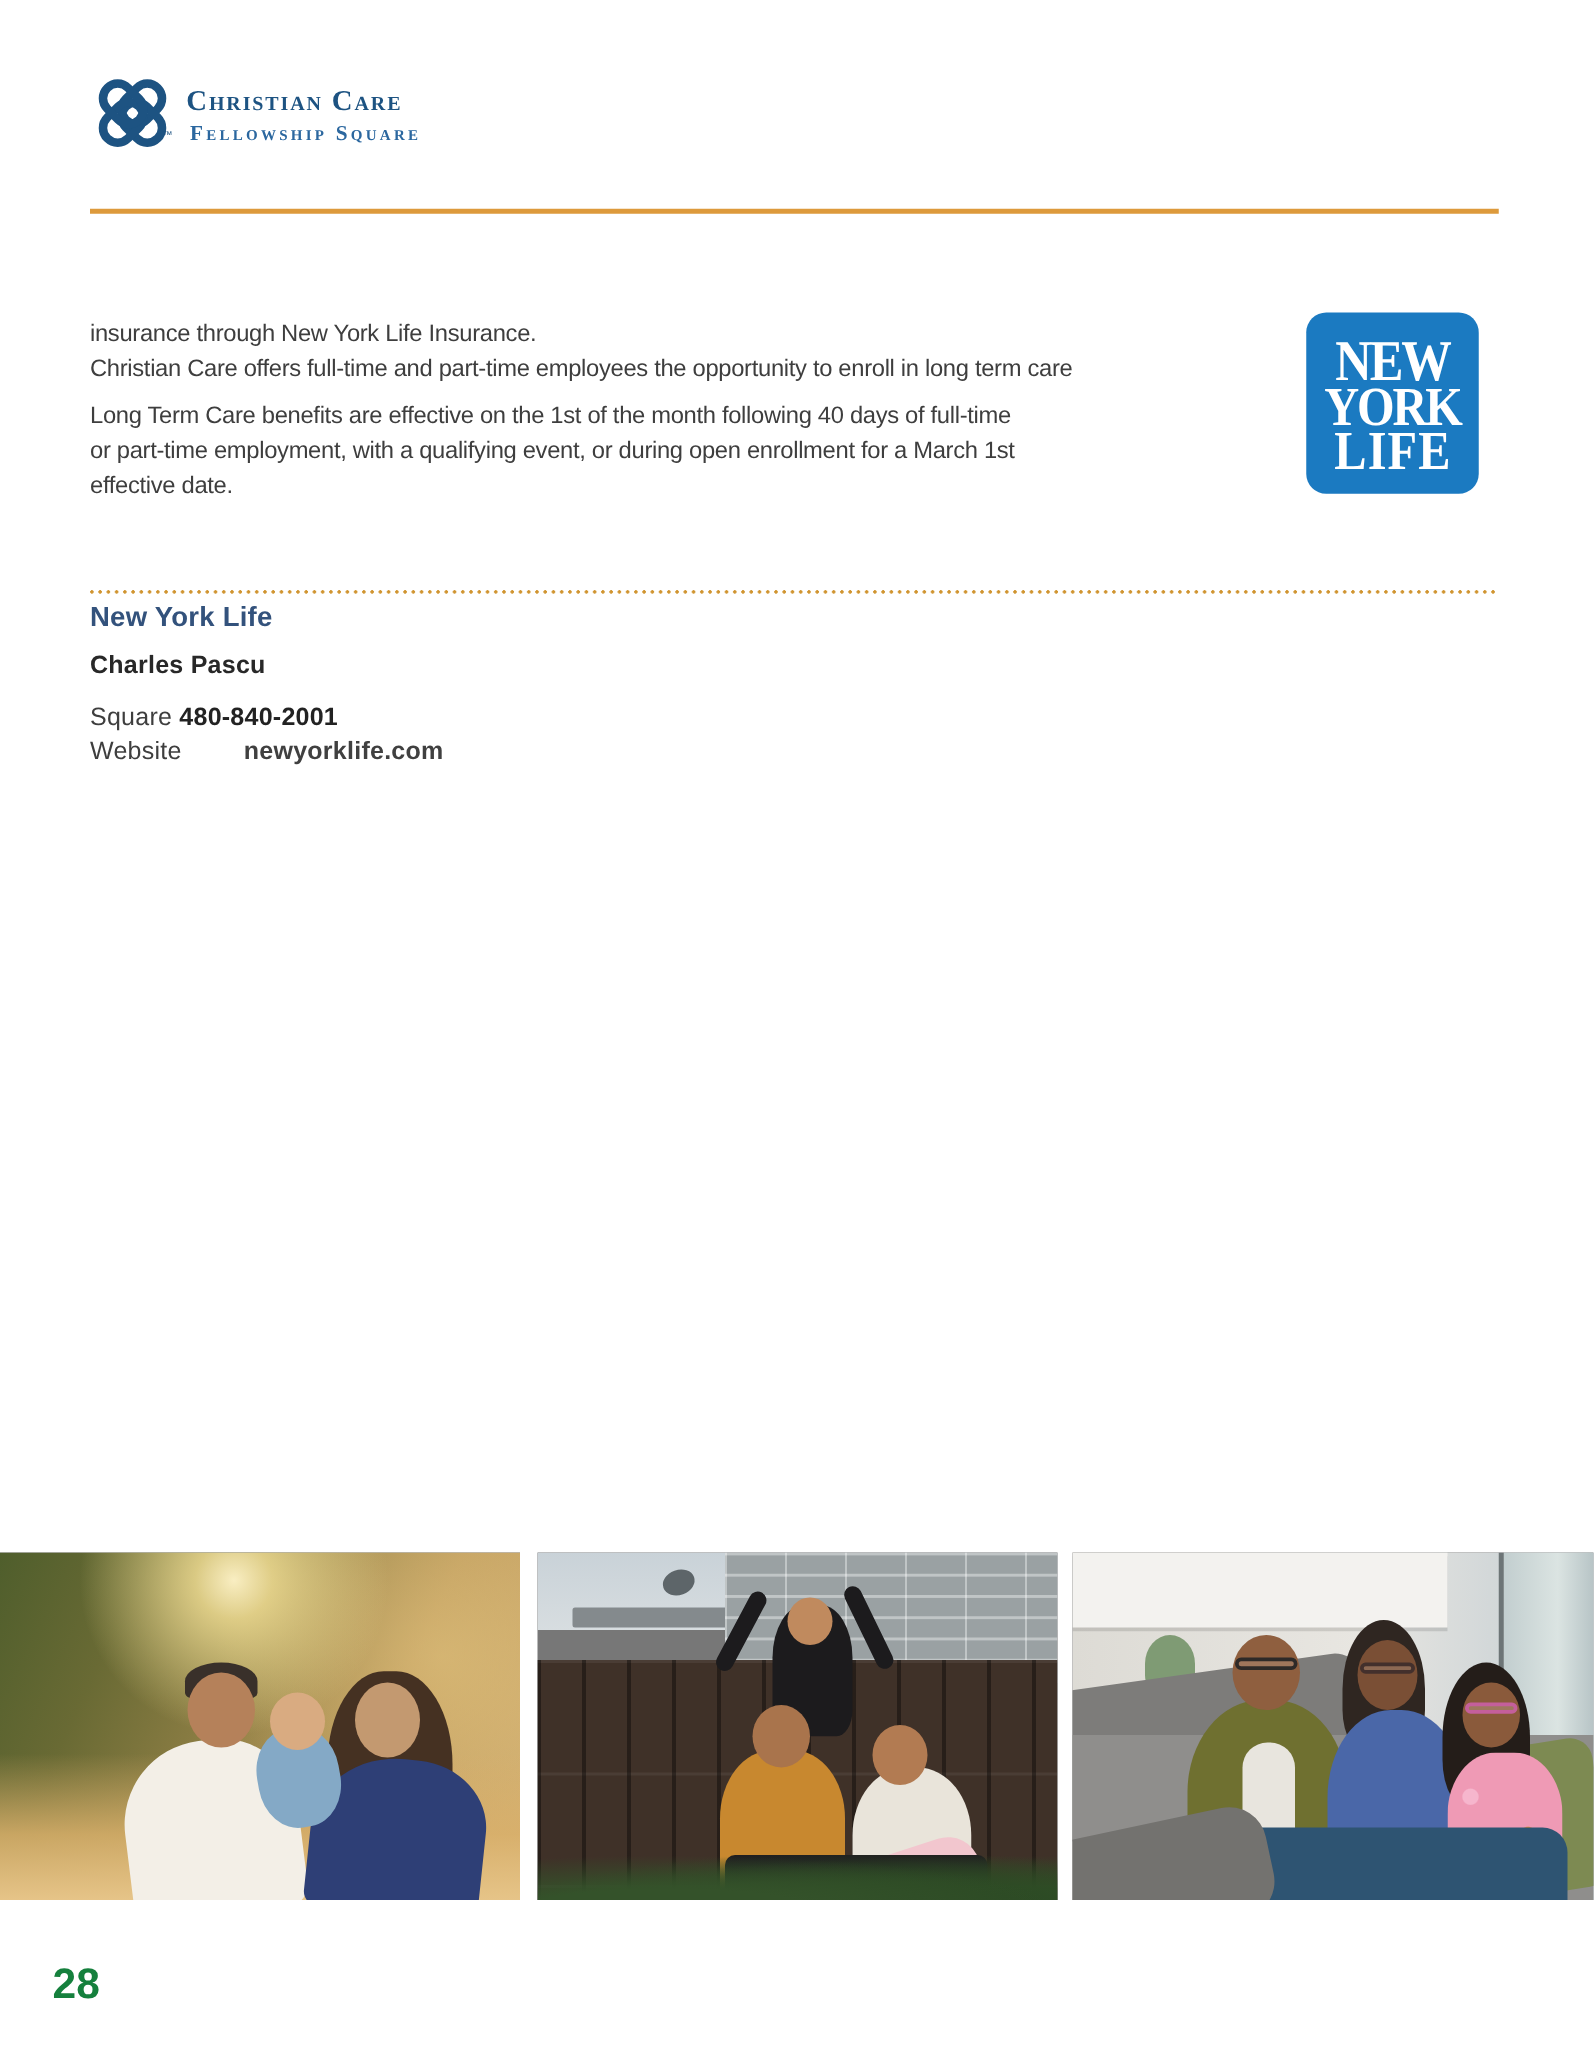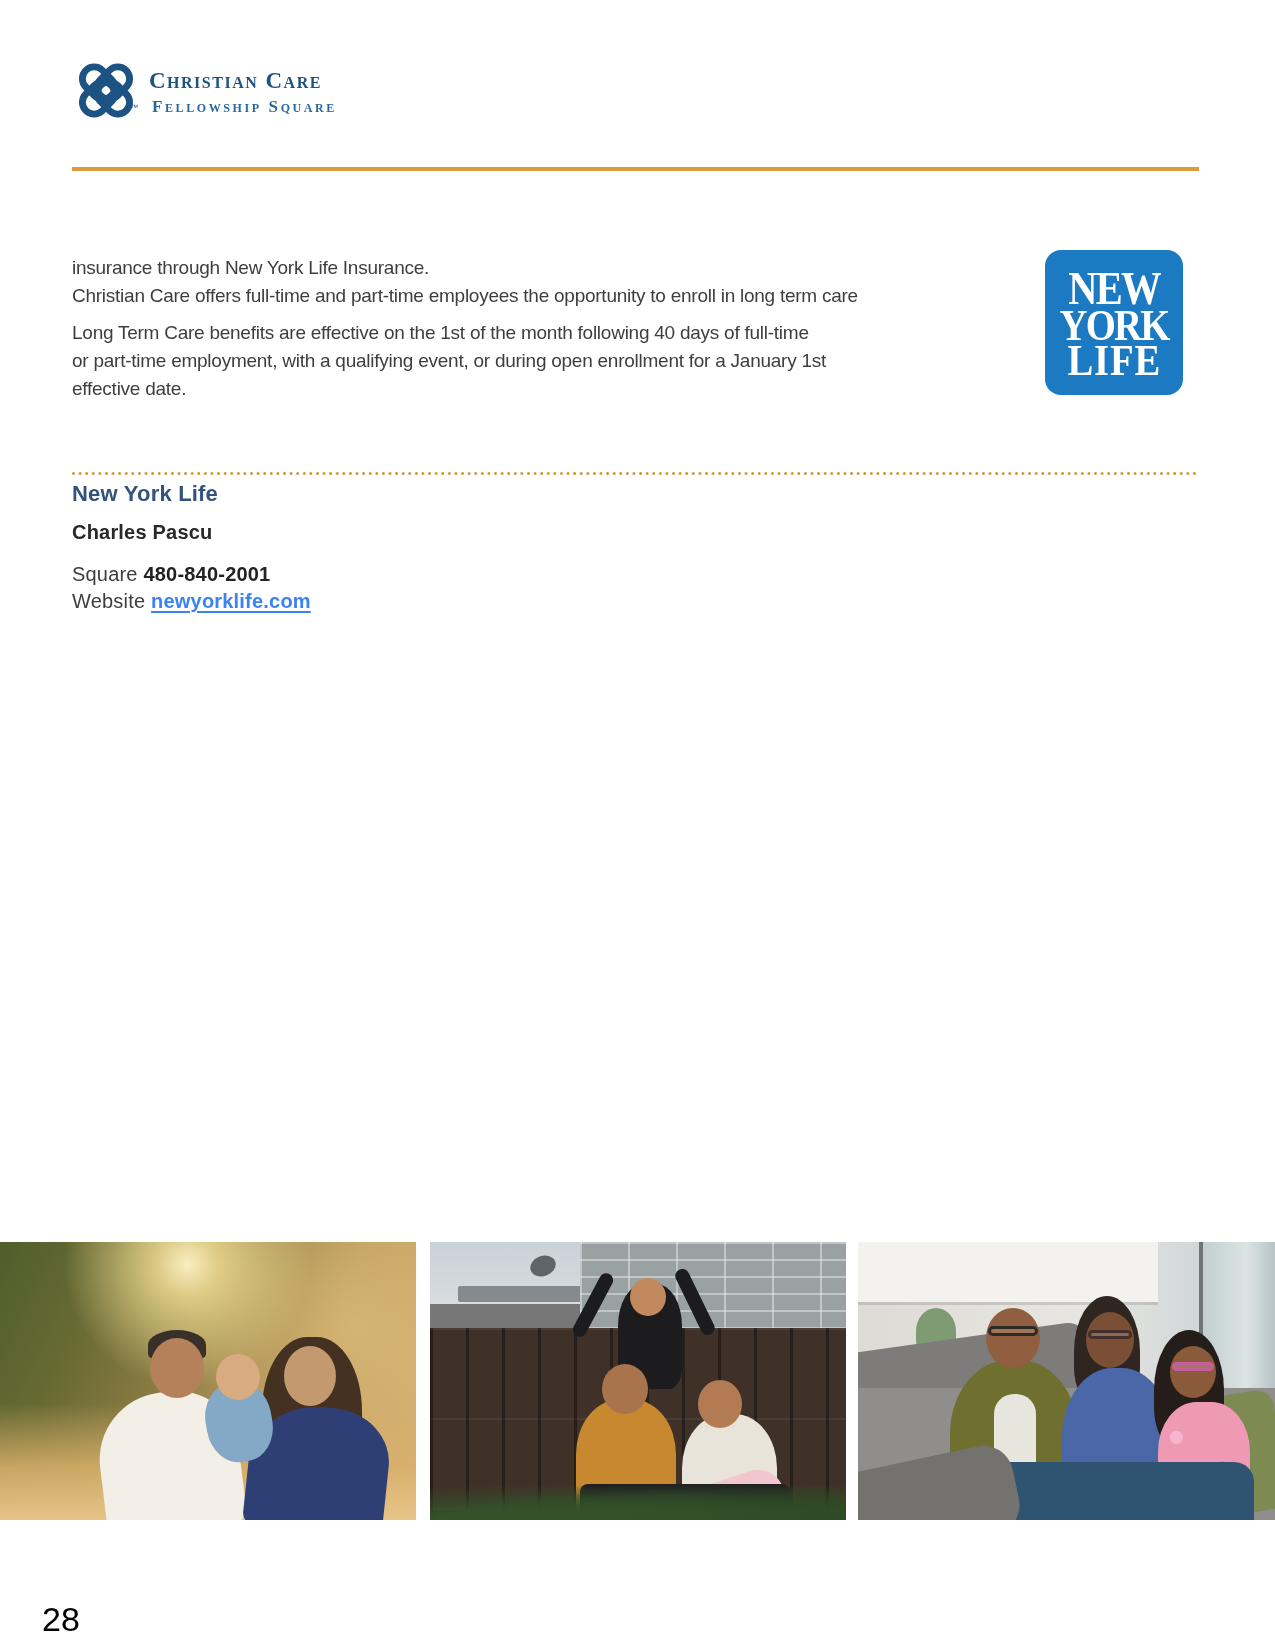--- a/index.html
+++ b/index.html
@@ -35,25 +35,25 @@
   .nyl-logo .nyl-line { font-family:"Liberation Serif", serif; font-weight:700; color:#ffffff;
               line-height:0.8; transform:scaleX(0.88); letter-spacing:-2px; }
   .nyl-l1 { font-size:46px; } .nyl-l2 { font-size:44px; } .nyl-l3 { font-size:44px; letter-spacing:1px !important; }
 
   
   .provider-title { left:72px; top:481px; font-size:22px; font-weight:700; color:#33527c; letter-spacing:0.2px; }
   .contact-name { left:72px; top:521px; font-size:20px; font-weight:700; color:#282828; letter-spacing:0.2px; }
   .contact-line { left:72px; font-size:20px; color:#3e3e3e; letter-spacing:0.2px; }
   .phone-line { top:563px; } .website-line { top:590px; }
   .contact-line .strong { font-weight:700; color:#222222; }
-  .website-link { font-weight:700; color:#3b82f6; text-decoration:underline; text-decoration-thickness:2px;
-                  text-underline-offset:3px; cursor:pointer; }
-
-  
-  .page-number { left:42px; top:1568px; font-size:34px; font-weight:400; color:#000000;margin-top:32px; }
+  .website-link { font-weight:700; color:#404040; text-decoration-thickness:2px;
+                  text-underline-offset:3px; cursor:pointer;margin-left:44px; }
+
+  
+  .page-number { left:42px; top:1568px; font-size:34px; font-weight:700; color:#15803d; }
 
   
   .photo { top:1242px; height:278px; overflow:hidden; background:#777; }
   .photo > div { position:absolute; }
   .ph1 { left:0; width:416px; }
   .ph2 { left:430px; width:416px; }
   .ph3 { left:858px; width:417px; }
 
   
   .ph1-bg { inset:0;
@@ -147,21 +147,21 @@
 
   <div class="abs top-rule"></div>
 
 
   <div class="abs para p1">
     <div class="pline">insurance through New York Life Insurance.</div>
     <div class="pline">Christian Care offers full-time and part-time employees the opportunity to enroll in long term care</div>
   </div>
   <div class="abs para p2">
     <div class="pline">Long Term Care benefits are effective on the 1st of the month following 40 days of full-time</div>
-    <div class="pline">or part-time employment, with a qualifying event, or during open enrollment for a January 1st</div>
+    <div class="pline">or part-time employment, with a qualifying event, or during open enrollment for a March 1st</div>
     <div class="pline">effective date.</div>
   </div>
 
   <div class="abs nyl-logo">
     <div class="nyl-line nyl-l1">NEW</div>
     <div class="nyl-line nyl-l2">YORK</div>
     <div class="nyl-line nyl-l3">LIFE</div>
   </div>
 
   <div class="abs dotted-rule"></div>

